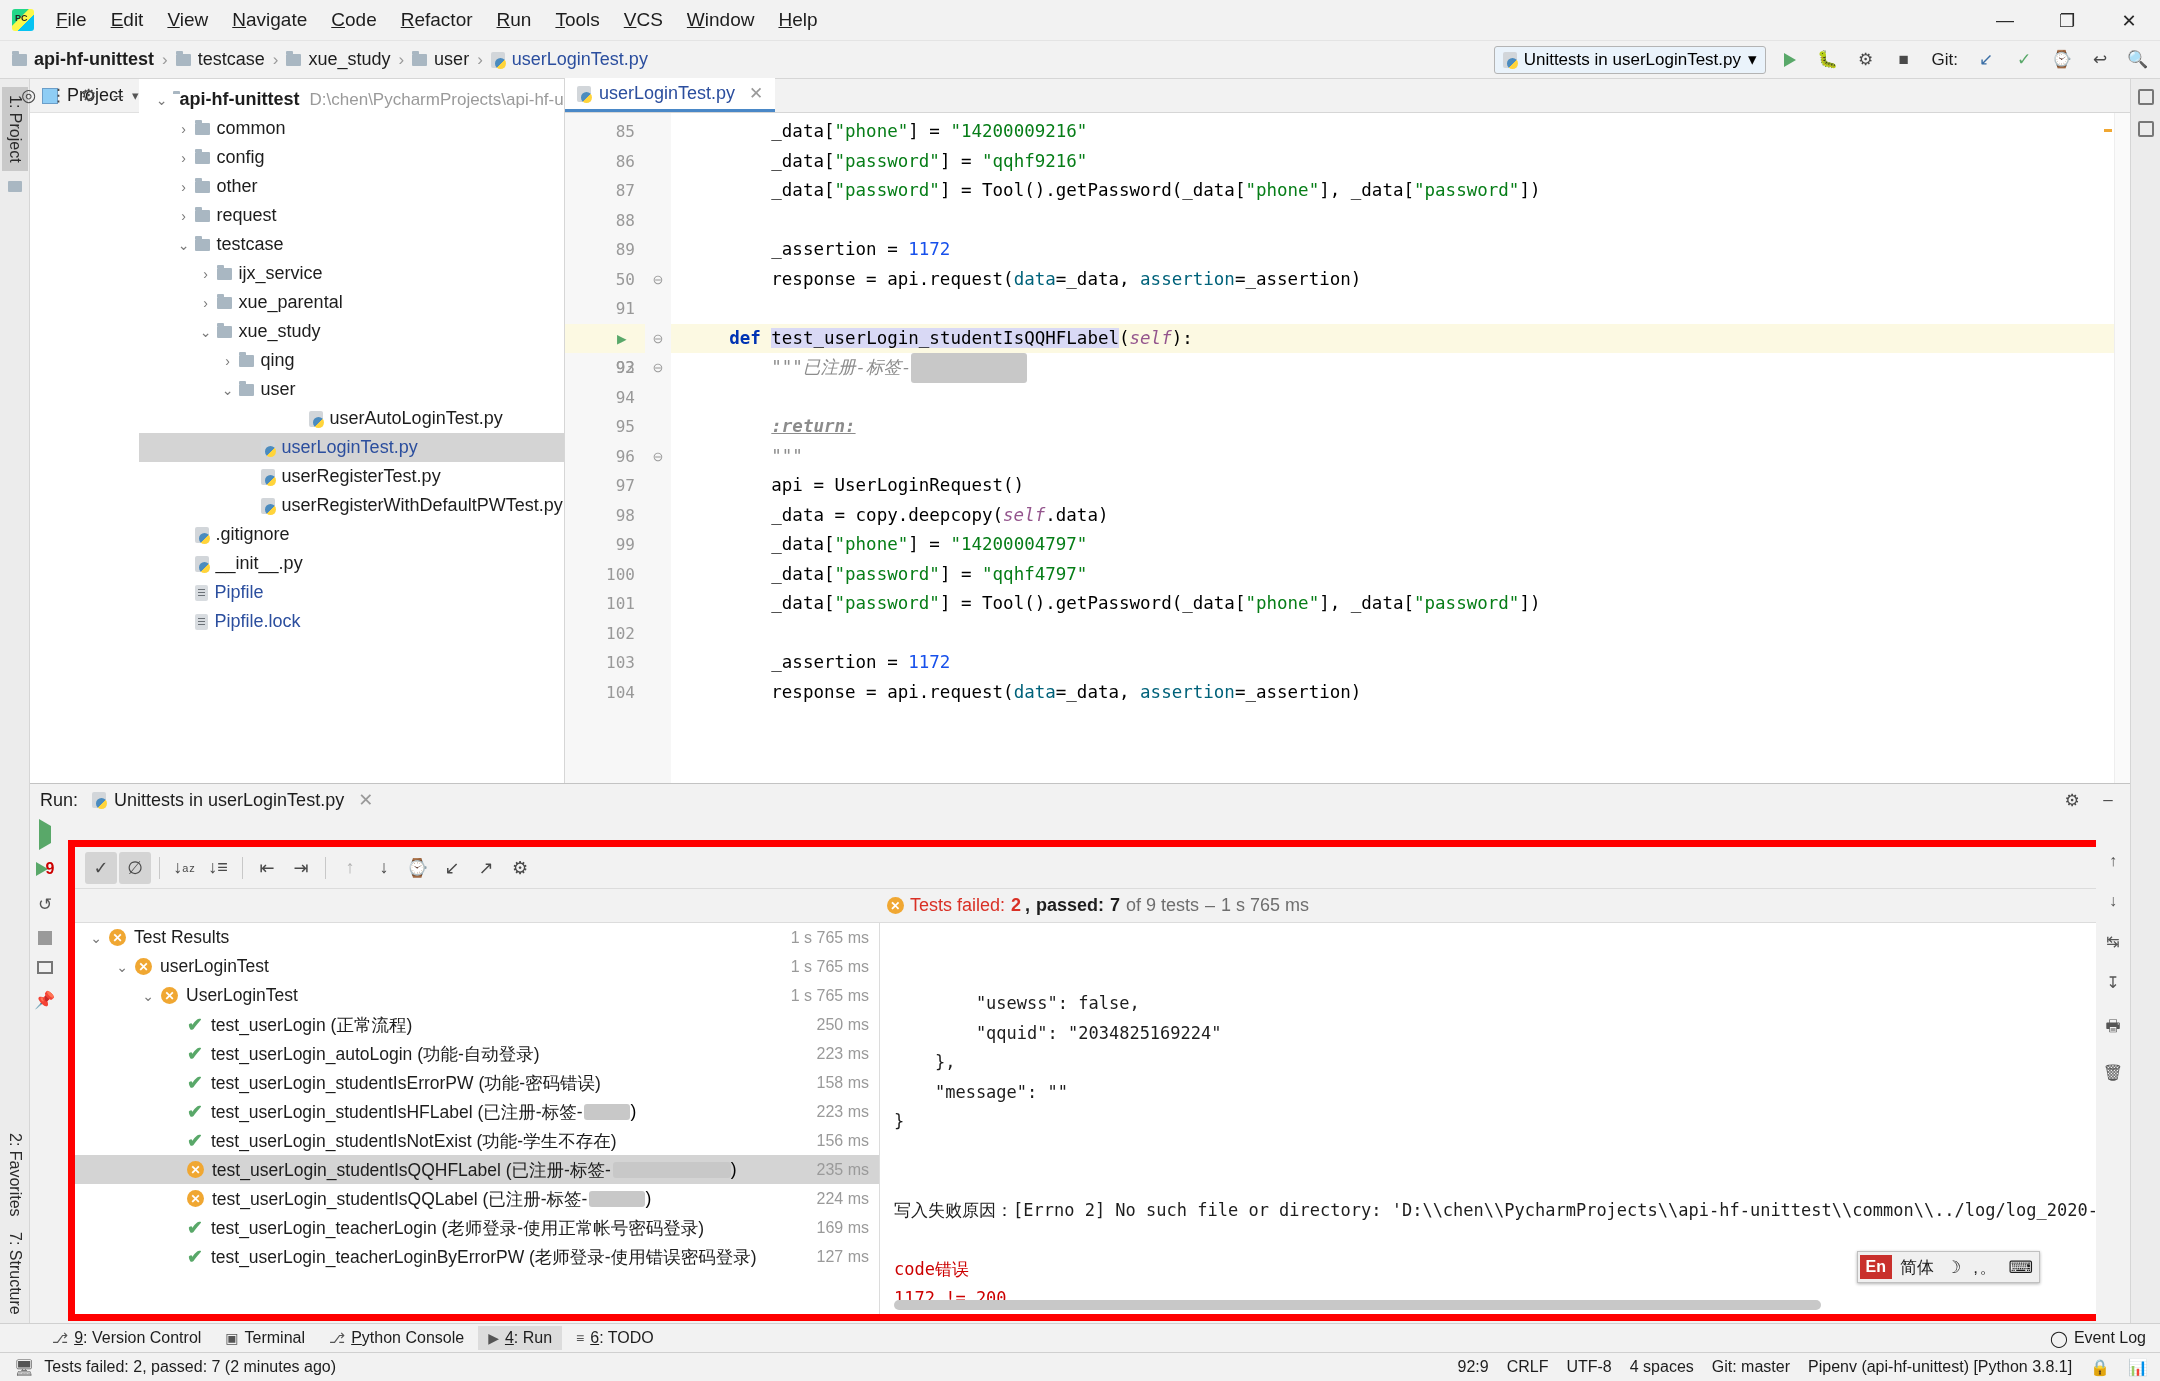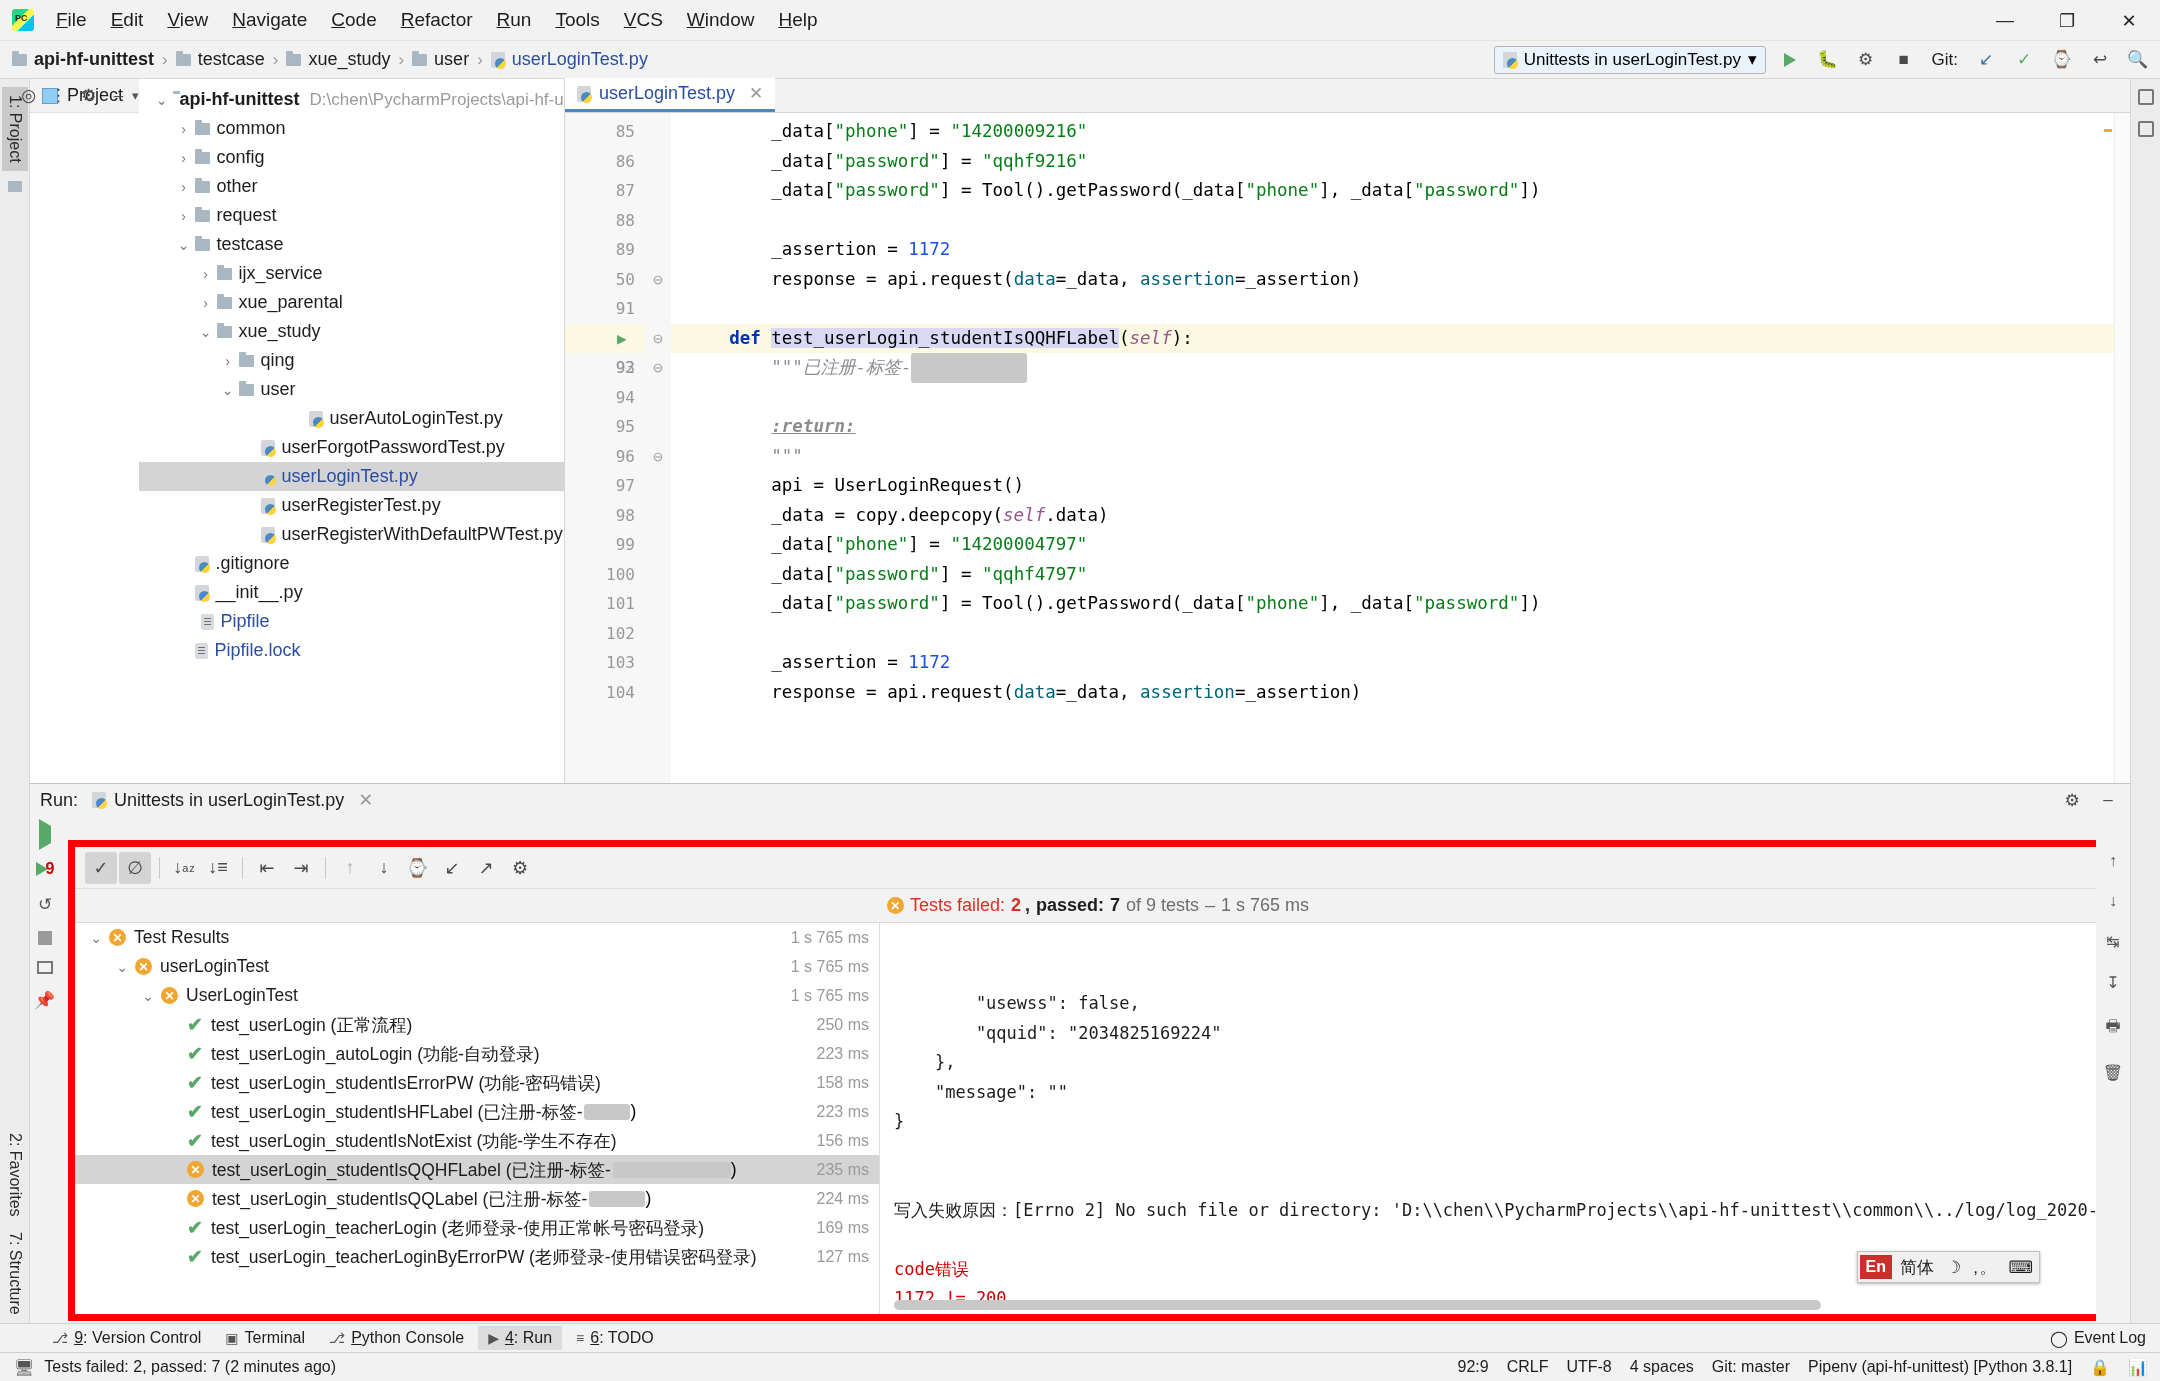--- a/index.html
+++ b/index.html
@@ -389,25 +389,20 @@
         <div class="trow" style="padding-left: 78px;">
           <span class="arrow">⌄</span>
           <span class="folder-ico"></span>
           <span class="tlabel">user</span>
         </div>
         <div class="trow" style="padding-left: 100px; margin-left: 48px;">
           <span class="arrow"></span>
           <span class="py-ico"></span>
           <span class="tlabel">userAutoLoginTest.py</span>
         </div>
-        <div class="trow" style="padding-left: 100px;">
-          <span class="arrow"></span>
-          <span class="py-ico"></span>
-          <span class="tlabel">userForgotPasswordTest.py</span>
-        </div>
         <div class="trow selected" style="padding-left: 100px;">
           <span class="arrow"></span>
           <span class="py-ico"></span>
           <span class="tlabel">userLoginTest.py</span>
         </div>
         <div class="trow" style="padding-left: 100px;">
           <span class="arrow"></span>
           <span class="py-ico"></span>
           <span class="tlabel">userRegisterTest.py</span>
         </div>
@@ -419,21 +414,21 @@
         <div class="trow" style="padding-left: 34px;">
           <span class="arrow"></span>
           <span class="py-ico"></span>
           <span class="tlabel">.gitignore</span>
         </div>
         <div class="trow" style="padding-left: 34px;">
           <span class="arrow"></span>
           <span class="py-ico"></span>
           <span class="tlabel">__init__.py</span>
         </div>
-        <div class="trow" style="padding-left: 34px; margin-left: 6px;">
+        <div class="trow" style="padding-left: 34px;">
           <span class="arrow"></span>
           <span class="txt-ico"></span>
           <span class="tlabel blue">Pipfile</span>
         </div>
         <div class="trow" style="padding-left: 34px;">
           <span class="arrow"></span>
           <span class="txt-ico"></span>
           <span class="tlabel blue">Pipfile.lock</span>
         </div>
       </div>

